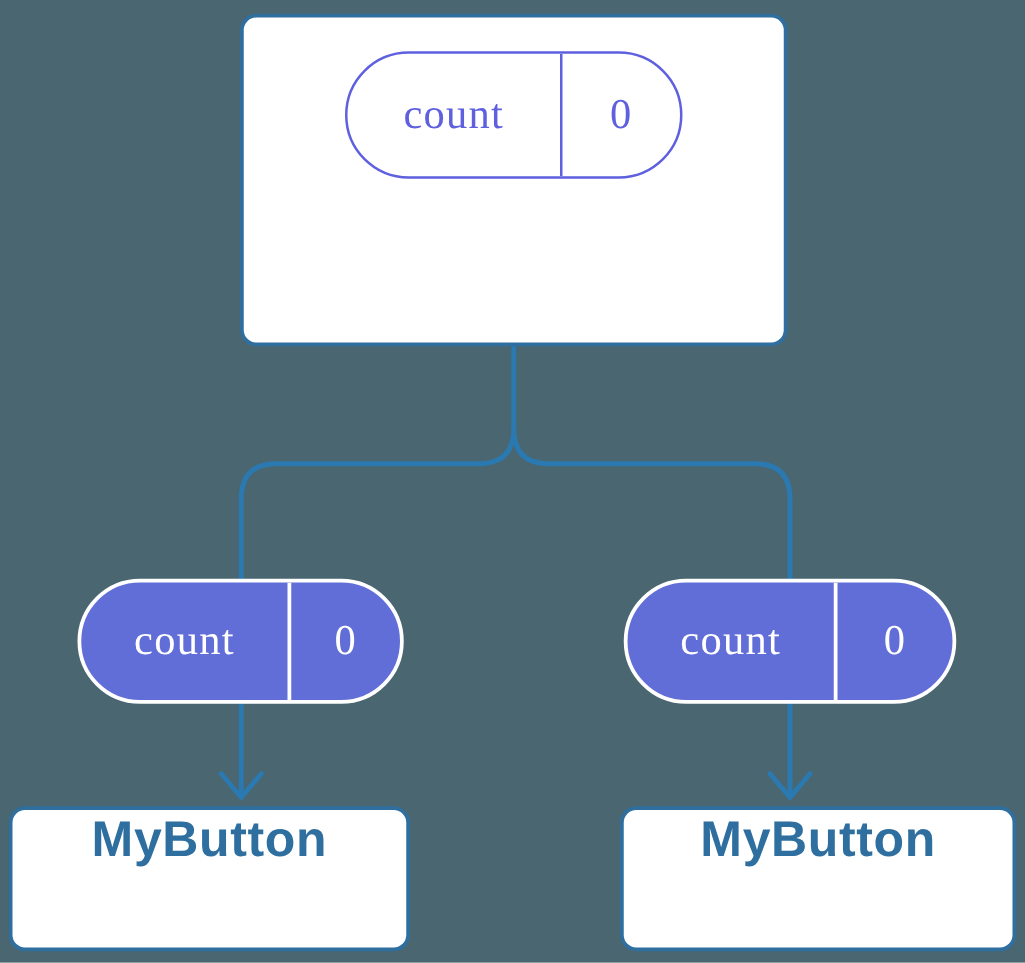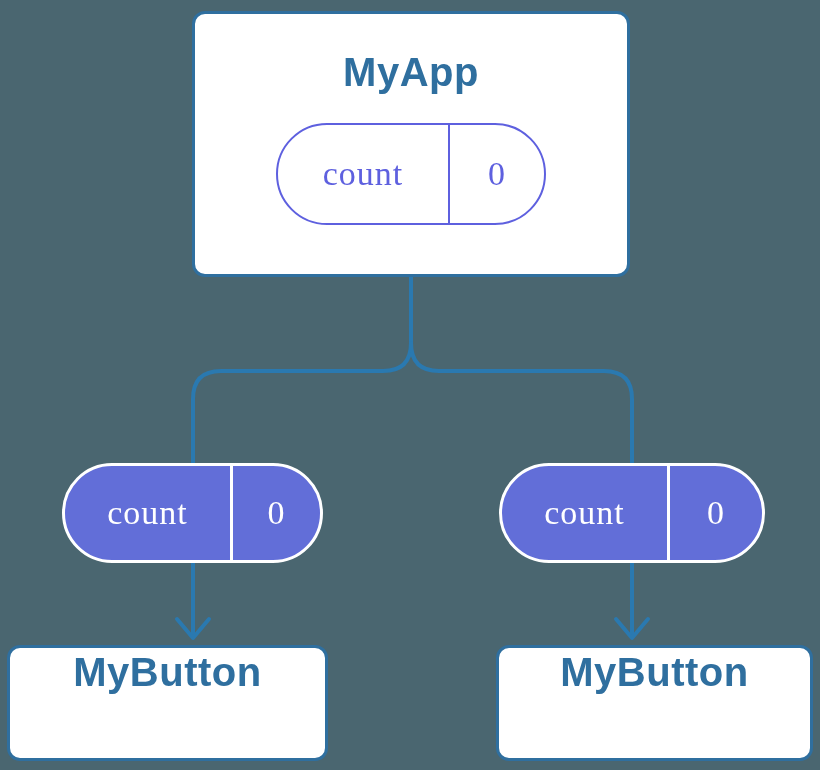--- a/index.html
+++ b/index.html
@@ -97,21 +97,20 @@
 
   <svg class="connector-layer" viewBox="0 0 820 770" xmlns="http://www.w3.org/2000/svg">
     <path d="M 411 277 L 411 343"></path>
     <path d="M 411 343 Q 411 371 383 371 L 221 371 Q 193 371 193 399 L 193 636"></path>
     <path d="M 411 343 Q 411 371 439 371 L 604 371 Q 632 371 632 399 L 632 636"></path>
     <path d="M 177 619 L 193 638 L 209 619"></path>
     <path d="M 616 619 L 632 638 L 648 619"></path>
   </svg>
 
   <div class="component-box root-box">
-    <div class="box-title">MyApp</div>
     <div class="pill pill-outline">
       <div class="pill-section pill-section-label">count</div>
       <div class="pill-section pill-section-value">0</div>
     </div>
   </div>
 
   <div class="pill pill-filled pill-filled-1">
     <div class="pill-section pill-section-label">count</div>
     <div class="pill-section pill-section-value">0</div>
   </div>

